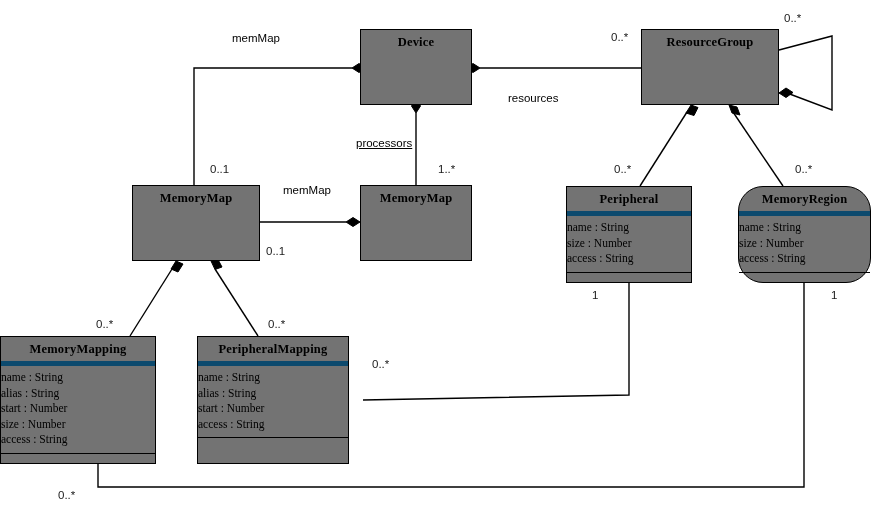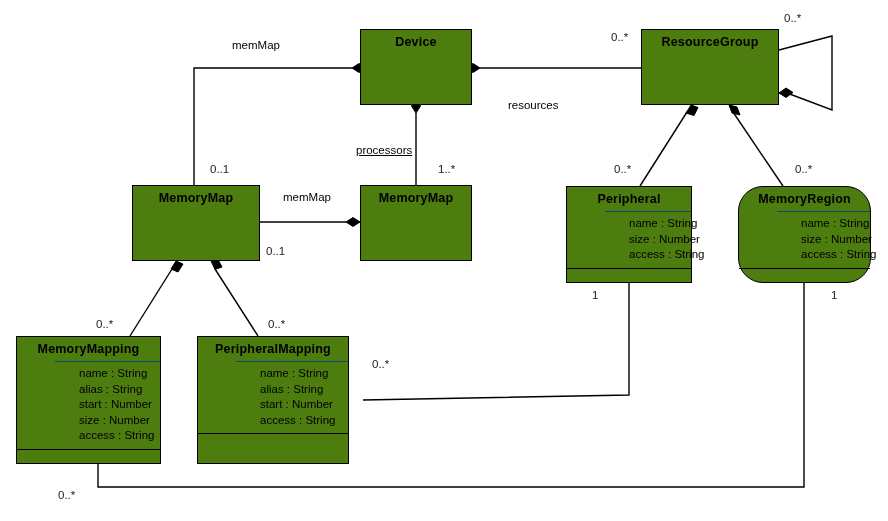--- a/index.html
+++ b/index.html
@@ -19,56 +19,55 @@
   }
   #edge-layer {
     position: absolute;
     left: 0;
     top: 0;
     width: 888px;
     height: 521px;
   }
   .uml-class {
     position: absolute;
-    background: #4d7c0f;
+    background: #737373;
     border: 1px solid #000000;
     box-sizing: border-box;
     z-index: 5;
+    font-family: Liberation Serif, serif;
   }
   .uml-title {
     text-align: center;
     font-weight: bold;
     font-size: 12.5px;
     color: #000000;
     padding: 5px 4px 5px 4px;
     line-height: 14px;
     letter-spacing: 0.2px;
   }
   .uml-compartment {
-    border-top: 1px solid #0c4a6e;
-    padding: 4px 6px 5px 24px;
-    margin-left: 38px;
+    border-top: 5px solid #0c4a6e;
+    padding: 4px 6px 5px 0;
   }
   .uml-attr {
     font-size: 11.5px;
     color: #000000;
     line-height: 15.5px;
     white-space: nowrap;
   }
   .uml-ops {
     border-top: 1px solid #000000;
     height: 13px;
   }
   .edge-label {
     position: absolute;
     font-size: 11.5px;
     color: #000000;
     white-space: nowrap;
     z-index: 6;
-    margin-top: 7px;
   }
   .mult-label {
     position: absolute;
     font-size: 11.5px;
     color: #1a1a1a;
     white-space: nowrap;
     z-index: 6;
   }
 </style>
 </head>
@@ -161,21 +160,21 @@
   <div class="uml-class" style="left:738px; top:186px; width:133px; height:97px;border-radius:25px;">
     <div class="uml-title">MemoryRegion</div>
     <div class="uml-compartment">
       <div class="uml-attr">name : String</div>
       <div class="uml-attr">size : Number</div>
       <div class="uml-attr">access : String</div>
     </div>
     <div class="uml-ops"></div>
   </div>
 
-  <div class="uml-class" style="left:16px; top:336px; width:145px; height:128px;">
+  <div class="uml-class" style="left:0; top:336px; width:156px; height:128px;">
     <div class="uml-title">MemoryMapping</div>
     <div class="uml-compartment">
       <div class="uml-attr">name : String</div>
       <div class="uml-attr">alias : String</div>
       <div class="uml-attr">start : Number</div>
       <div class="uml-attr">size : Number</div>
       <div class="uml-attr">access : String</div>
     </div>
     <div class="uml-ops"></div>
   </div>

